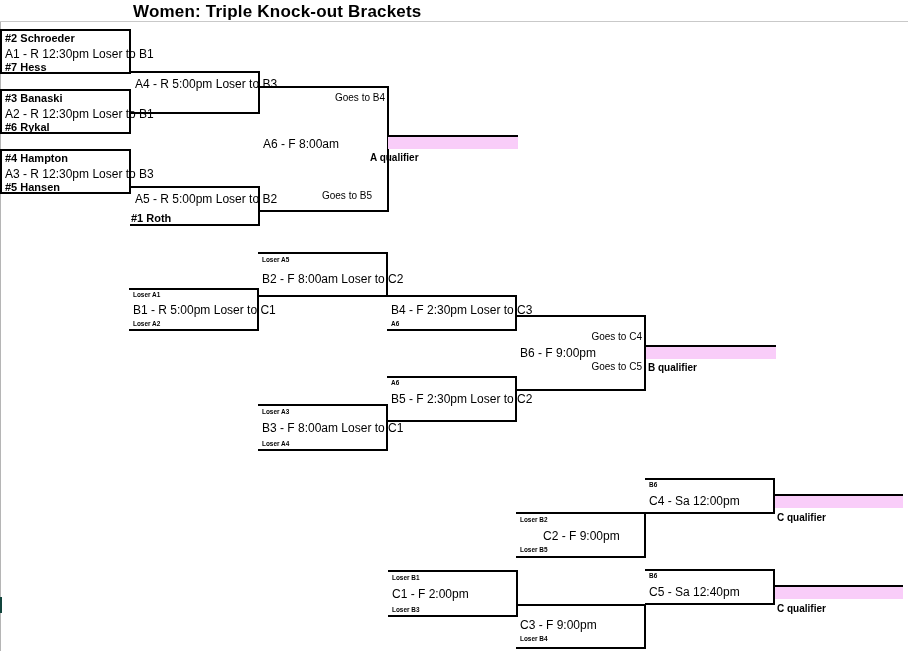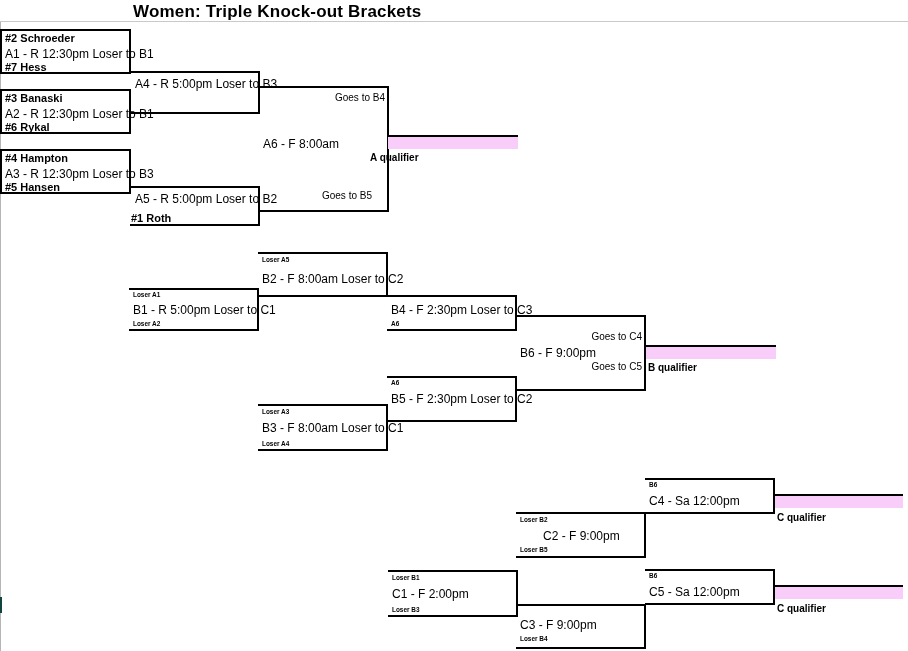--- a/index.html
+++ b/index.html
@@ -194,18 +194,18 @@
 
   <div class="openbox" style="left:645px; top:478px; width:130px; height:36px;"></div>
   <div class="tiny" style="left:649px; top:481px;">B6</div>
   <div class="match" style="left:649px; top:494px;">C4 - Sa 12:00pm</div>
 
   <div class="qual-bar" style="left:775px; top:494px; width:128px; height:14px;"></div>
   <div class="qual-label" style="left:777px; top:512px;">C qualifier</div>
 
   <div class="openbox" style="left:645px; top:569px; width:130px; height:36px;"></div>
   <div class="tiny" style="left:649px; top:572px;">B6</div>
-  <div class="match" style="left:649px; top:585px;">C5 - Sa 12:00pm</div>
+  <div class="match" style="left:649px; top:585px;">C5 - Sa 12:40pm</div>
 
   <div class="qual-bar" style="left:775px; top:585px; width:128px; height:14px;"></div>
   <div class="qual-label" style="left:777px; top:603px;">C qualifier</div>
 
 </div>
 
 </body></html>

